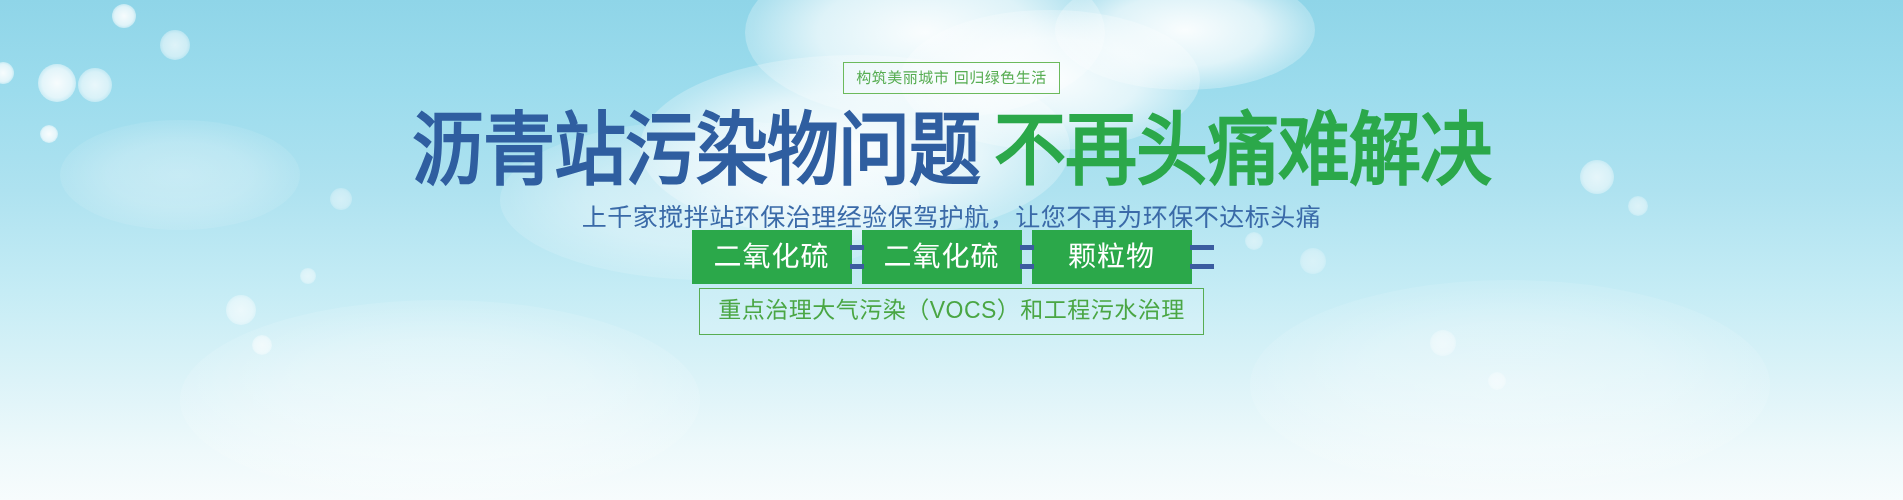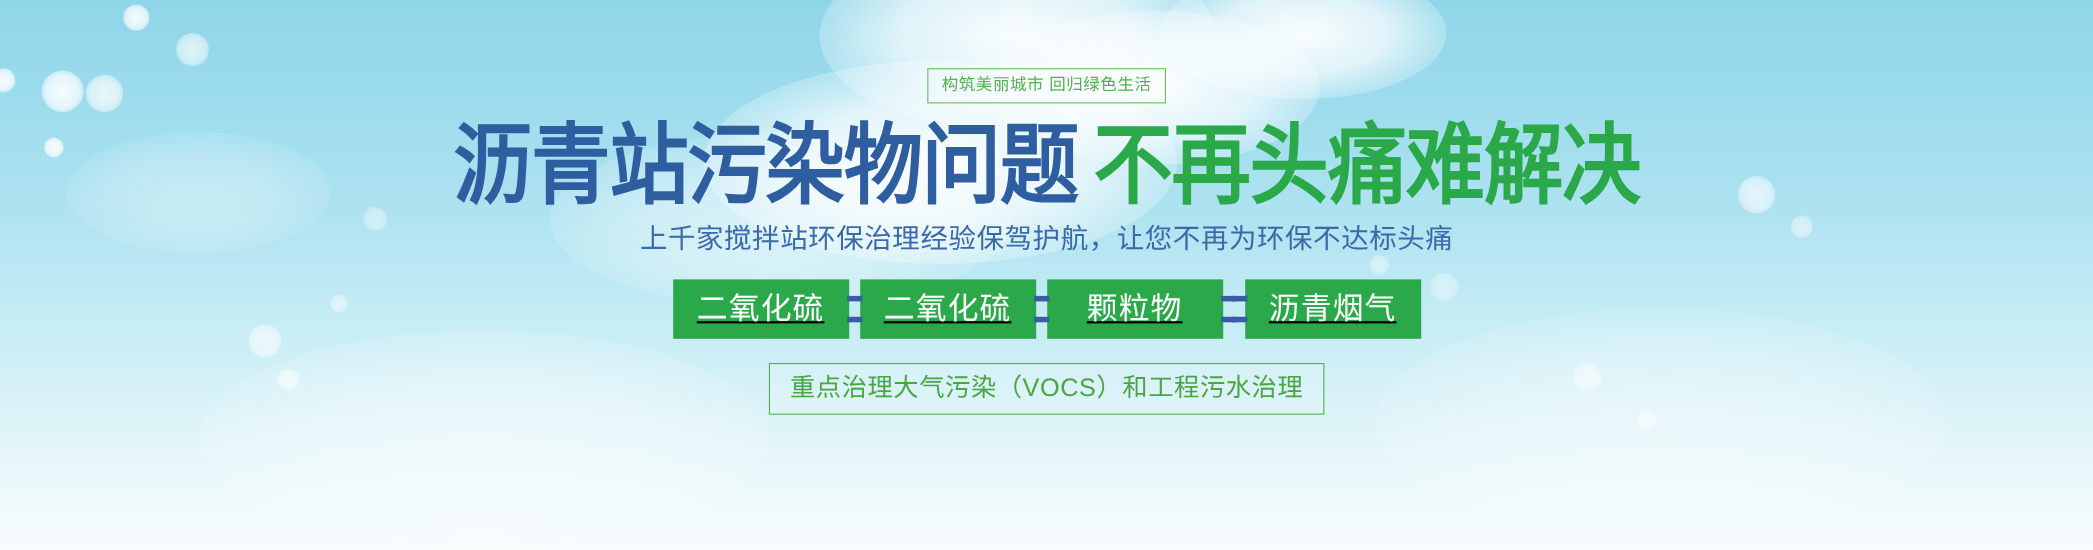--- a/index.html
+++ b/index.html
@@ -121,24 +121,22 @@
   .subtitle {
     margin-top: 22px;
     color: #3a6aa8;
     font-size: 25px;
     line-height: 1;
     white-space: nowrap;
     letter-spacing: 0.5px;
   }
 
   .tag-row {
-    margin-top: 24px;
     display: flex;
     align-items: stretch;
-    text-decoration: underline;
   }
 
   .tag {
     background: #2ba84a;
     color: #ffffff;
     font-size: 28px;
     line-height: 1;
     display: flex;
     align-items: center;
     justify-content: center;
@@ -158,21 +156,21 @@
     position: absolute;
     left: -2px;
     width: 14px;
     height: 5px;
     background: #3b5ca0;
   }
   .tag-sep::before { top: 15px; }
   .tag-sep::after  { bottom: 15px; }
 
   .footer-note {
-    margin-top: 22px;
+    margin-top: 4px;
     border: 1px solid #57ad52;
     color: #4aa644;
     font-size: 23px;
     line-height: 1;
     padding: 10px 18px 12px;
     white-space: nowrap;
     letter-spacing: 0.5px;
     background: rgba(255,255,255,0.12);
   }
 </style>
@@ -226,21 +224,18 @@
       <div class="tag-sep"></div>
       <div class="tag">
         <span>二氧化硫</span>
       </div>
       <div class="tag-sep"></div>
       <div class="tag">
         <span>颗粒物</span>
       </div>
       <div class="tag-sep"></div>
       <div class="tag-sep"></div>
-      <div class="tag">
-        <span>沥青烟气</span>
-      </div>
     </div>
 
     <div class="footer-note">重点治理大气污染（VOCS）和工程污水治理</div>
 
   </div>
 </div>
 
 </body></html>

